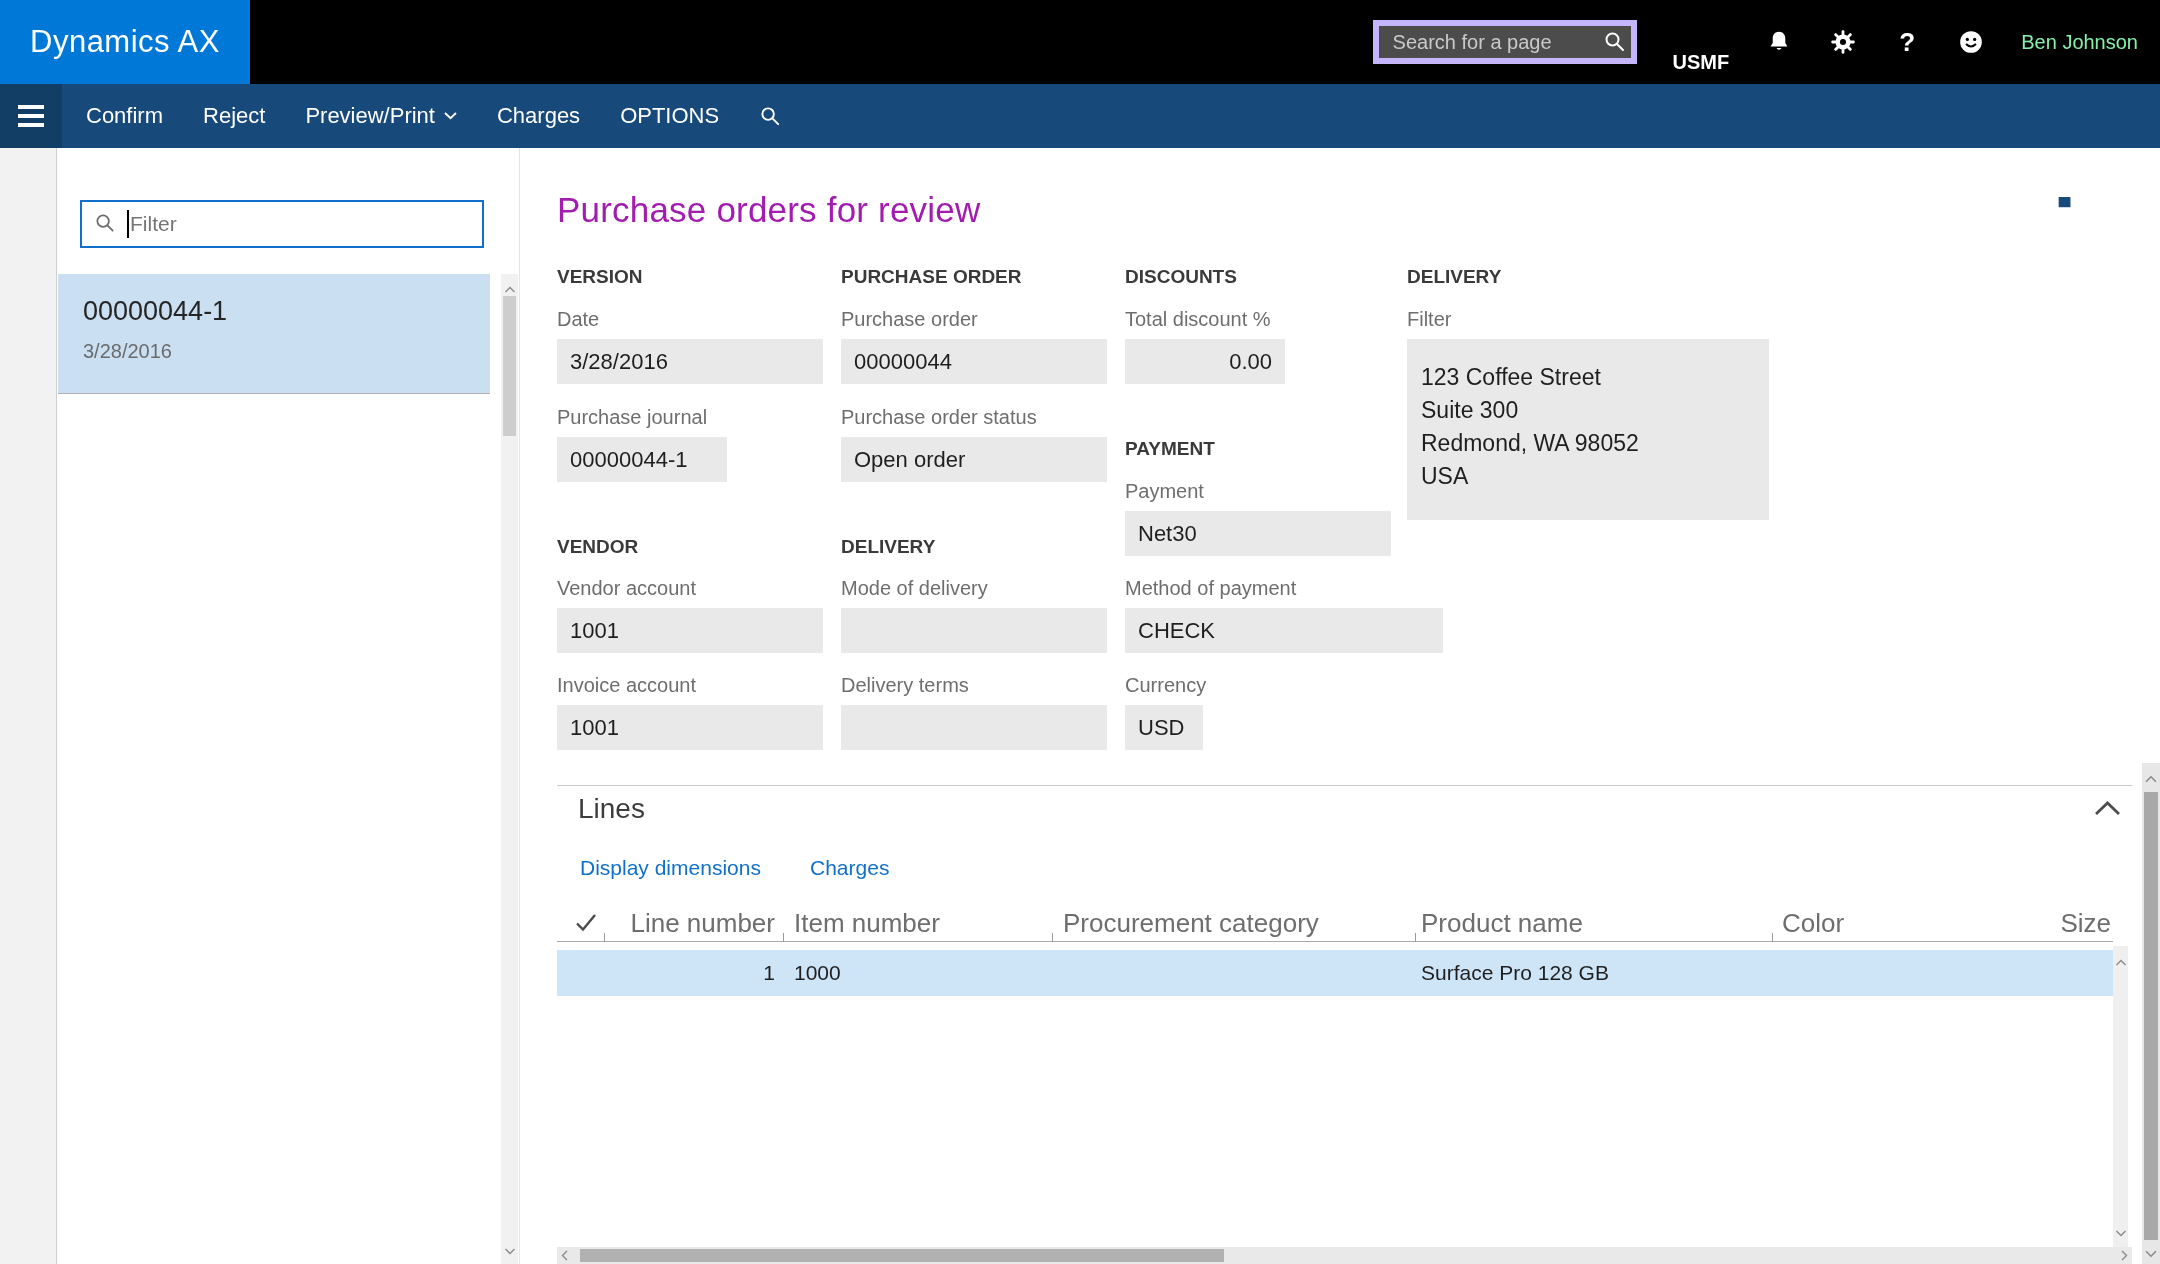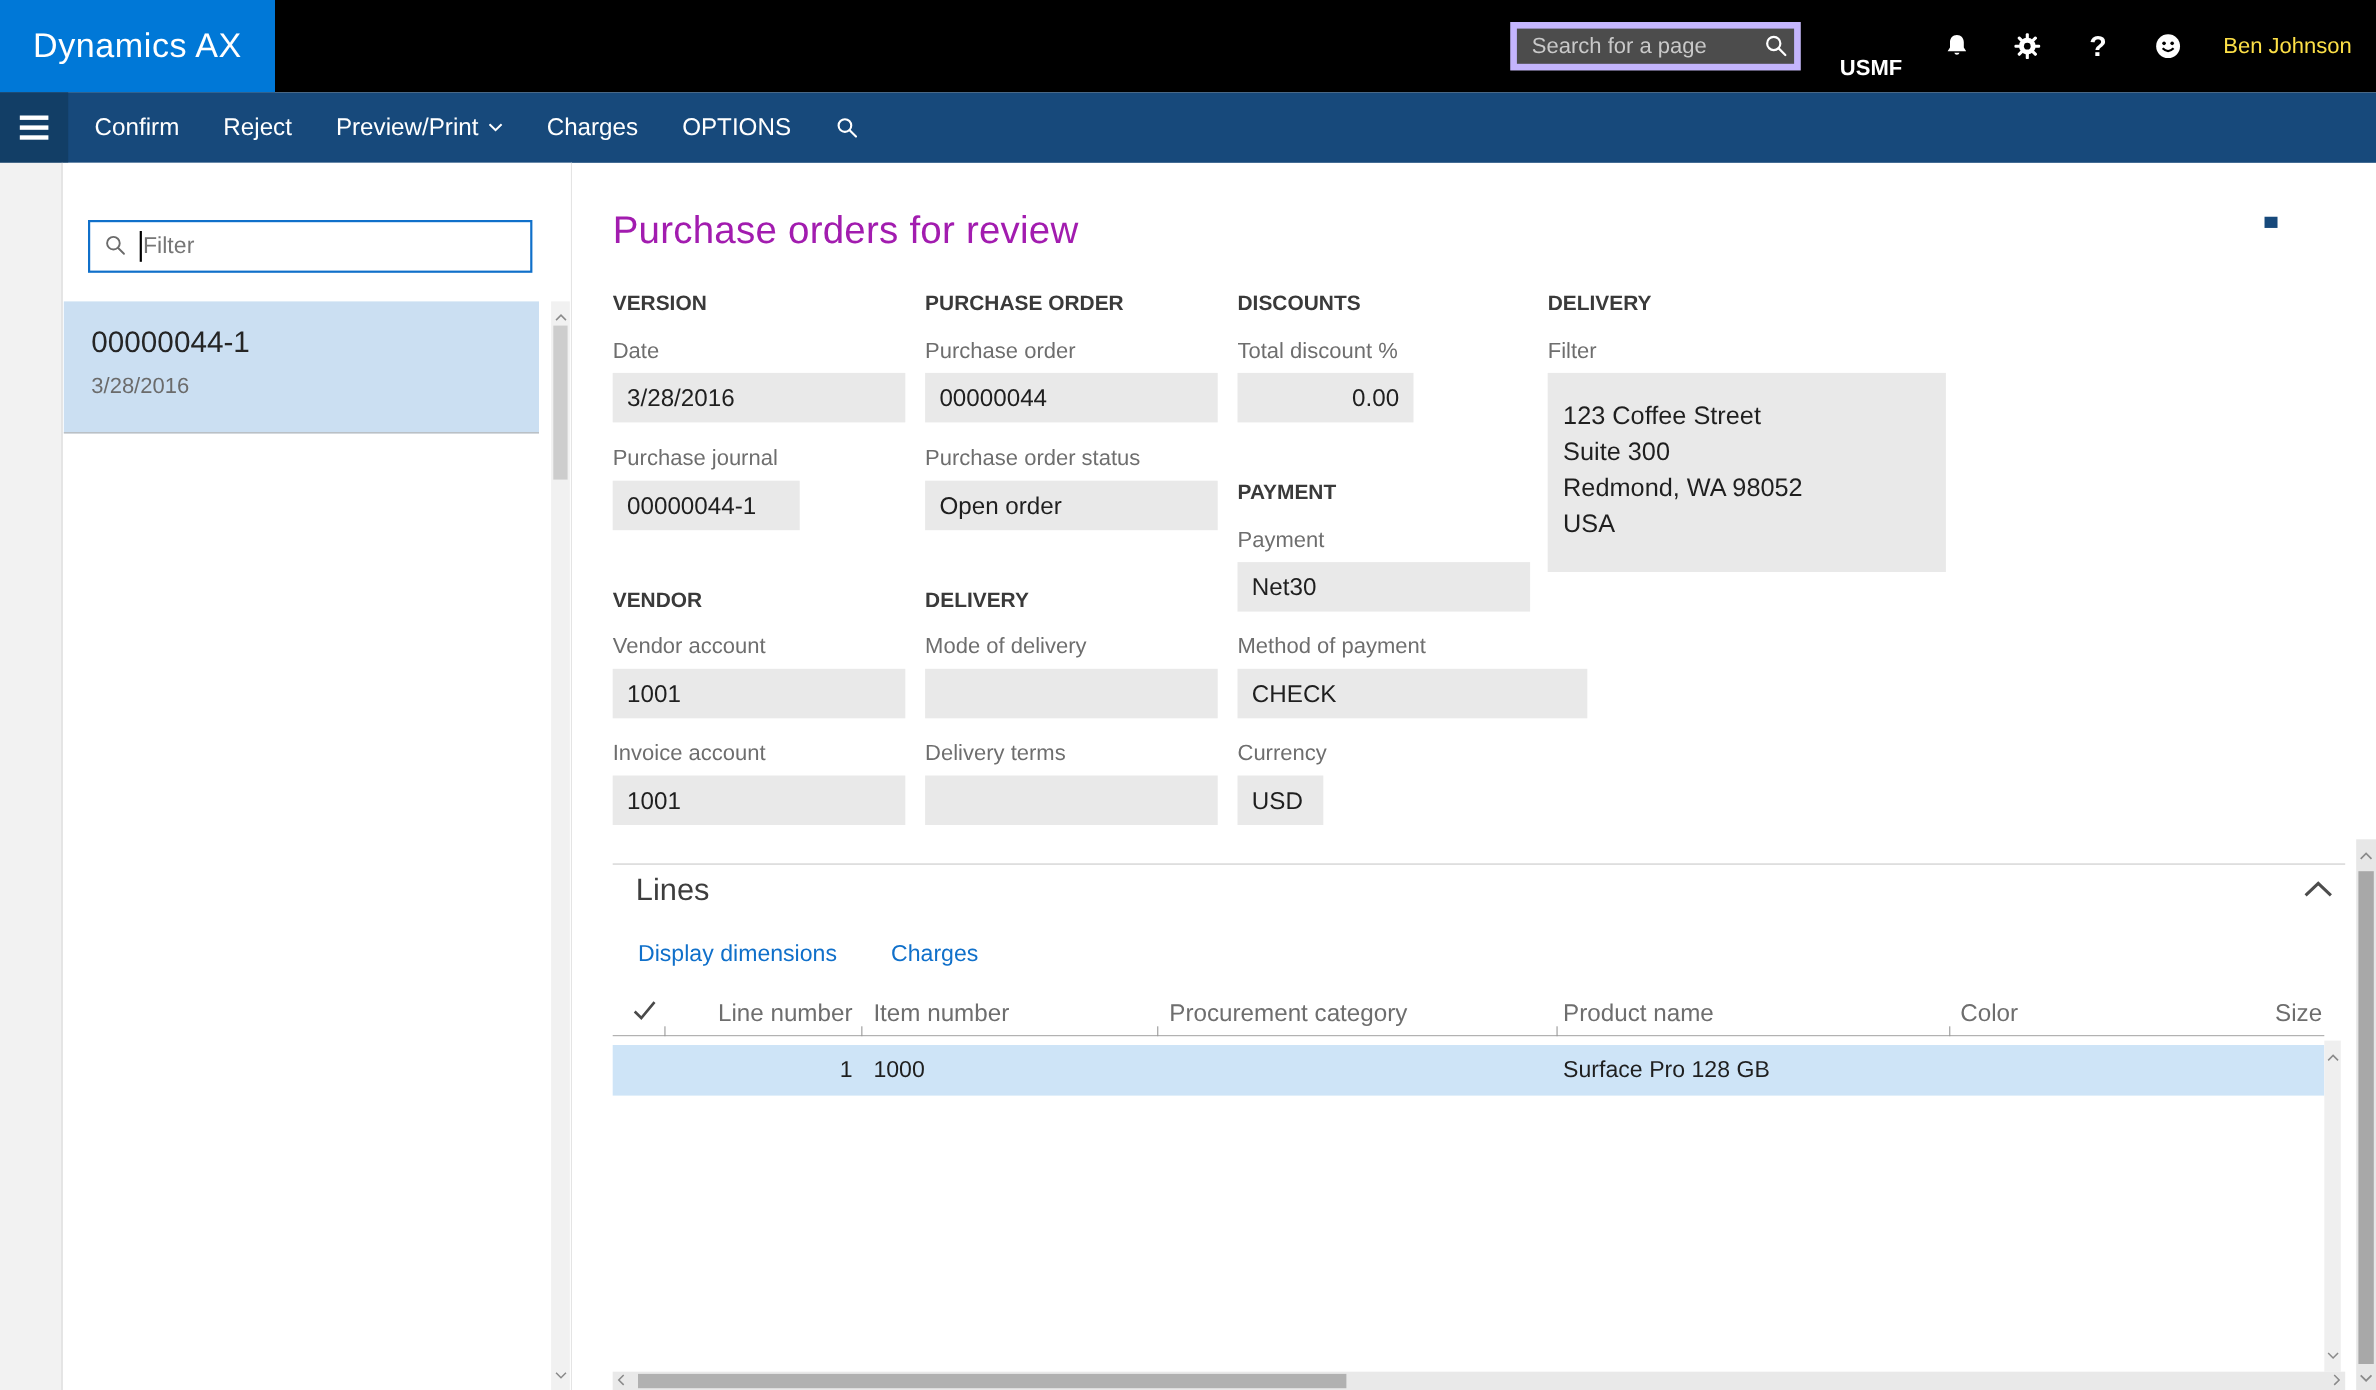--- a/index.html
+++ b/index.html
@@ -14,21 +14,21 @@
   .topbar{left:0;top:0;width:2160px;height:84px;background:#000;display:flex;align-items:center;}
   .brand{width:250px;height:84px;background:#0078d7;display:flex;align-items:center;padding-left:30px;
          color:#fff;font-size:31px;font-weight:300;letter-spacing:.5px;}
   .topbar-right{position:absolute;right:0;top:0;height:84px;display:flex;align-items:center;gap:36px;padding-right:22px;}
   .top-search{position:relative;width:264px;height:44px;}
   .top-search input{width:264px;height:44px;background:#4c4c4c;border:6px solid #c4b5fd;color:#ddd;
         font-size:20px;padding:0 44px 0 14px;font-family:inherit;outline:none;}
   .top-search input::placeholder{color:#c9c9c9;}
   .top-search .mag{position:absolute;right:10px;top:10px;}
   .company{color:#fff;font-size:20px;font-weight:600;margin-top:40px;}
-  .user-name{color:#fde047;font-size:20px;}
+  .user-name{color:#86efac;font-size:20px;}
   .tb-icon{display:flex;align-items:center;justify-content:center;width:28px;height:28px;}
   .help-glyph{color:#fff;font-size:26px;font-weight:700;line-height:1;}
 
   
   .actionbar{left:0;top:84px;width:2160px;height:64px;background:#17497b;display:flex;align-items:center;}
   .hamburger{width:62px;height:64px;background:#123e66;display:flex;flex-direction:column;align-items:center;justify-content:center;gap:5px;}
   .hamburger span{display:block;width:26px;height:4px;background:#fff;}
   .menu{display:flex;align-items:center;gap:40px;padding-left:24px;}
   .menu-item{color:#fff;font-size:22px;display:flex;align-items:center;gap:9px;cursor:default;}
   .ab-right{position:absolute;right:0;top:84px;height:64px;display:flex;align-items:center;gap:34px;padding-right:20px;}
@@ -66,21 +66,21 @@
   .field.num{text-align:right;}
   .addr-box{background:#e9e9e9;width:362px;height:181px;padding:22px 14px 0 14px;font-size:23px;line-height:33px;
         color:#1f1f1f;white-space:pre-line;}
 
   
   .lines-rule{left:557px;top:785px;width:1575px;height:1px;background:#c9c9c9;}
   .lines-title{left:578px;top:793px;font-size:28px;font-weight:300;color:#3d3d3d;}
   .lines-link{position:absolute;top:856px;font-size:21px;color:#1070ca;cursor:pointer;}
   .collapse-chev{left:2094px;top:800px;}
   .grid-header{left:557px;top:908px;width:1556px;height:34px;display:flex;border-bottom:1px solid #aaa;
-        font-size:22px;color:#6e6e6e;align-items:flex-start;}
+        font-size:26px;color:#6e6e6e;align-items:flex-start;}
   .grid-row{left:557px;top:950px;width:1556px;height:46px;display:flex;background:#cee4f7;
         font-size:21px;color:#1f1f1f;align-items:center;}
   .c0{width:47px;padding-left:18px;}
   .c1{width:179px;text-align:right;padding-right:8px;}
   .c2{width:269px;padding-left:11px;}
   .c3{width:363px;padding-left:11px;}
   .c4{width:357px;padding-left:6px;}
   .c5{width:274px;padding-left:10px;}
   .c6{width:67px;text-align:right;padding-right:2px;}
   .cell{overflow:hidden;white-space:nowrap;}

